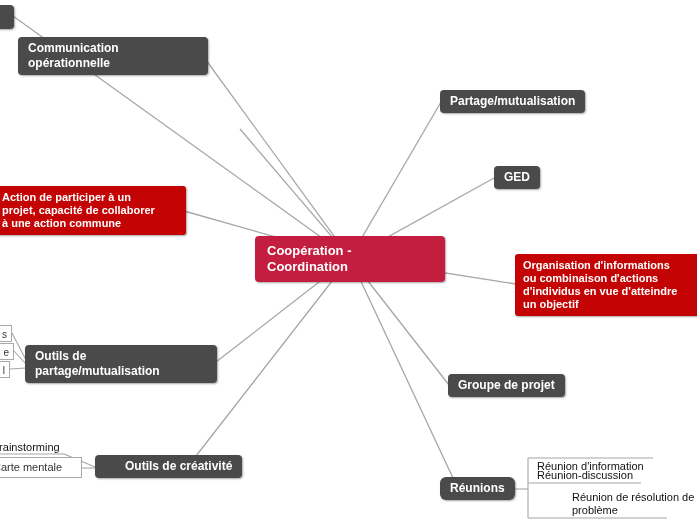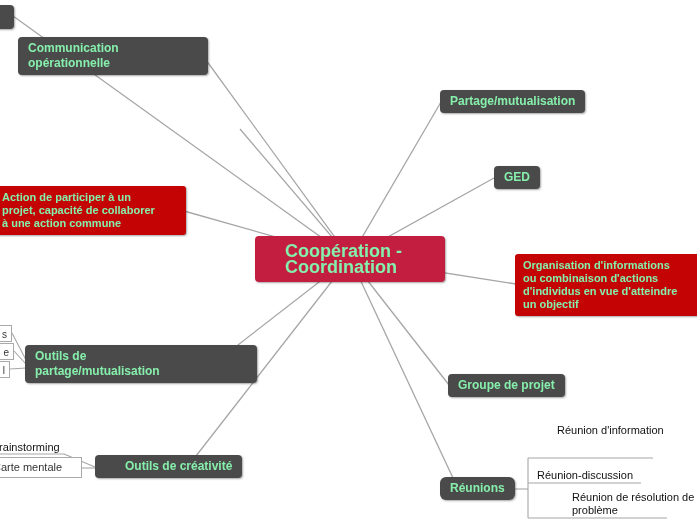--- a/index.html
+++ b/index.html
@@ -15,43 +15,43 @@
     background:#ffffff;
   }
   .connectors {
     position:absolute;
     left:0; top:0;
     width:697px; height:520px;
   }
   .node {
     position:absolute;
     border-radius:4px;
-    color:#86efac;
+    color:#ffffff;
     font-weight:bold;
     white-space:pre-line;
     box-shadow:1px 1px 2px rgba(0,0,0,0.35);
   }
   .dark {
     background:#4a4a4a;
     font-size:12px;
     line-height:15px;
     padding:4px 10px;
   }
   .red {
     background:#c40404;
     font-size:11px;
     line-height:13px;
     padding:5px 8px;
     border-radius:3px;
   }
   .center-node {
     background:#c31e40;
-    font-size:18px;
+    font-size:13px;
     line-height:16px;
-    padding:7px 30px;
+    padding:7px 12px;
   }
   .leafbox {
     position:absolute;
     background:#ffffff;
     border:1px solid #a9a9a9;
     color:#333333;
     font-size:11px;
     line-height:13px;
     padding:3px 6px;
     white-space:nowrap;
@@ -111,21 +111,21 @@
   <div class="node dark" style="left:-30px; top:5px; width:44px; height:24px;"></div>
 
   <div class="node dark" style="left:18px; top:37px; width:190px;">Communication
 opérationnelle</div>
 
 
   <div class="node dark" style="left:440px; top:90px;">Partage/mutualisation</div>
 
   <div class="node dark" style="left:494px; top:166px;">GED</div>
 
-  <div class="node dark" style="left:25px; top:345px; width:232px;">Outils de
+  <div class="node dark" style="left:25px; top:345px; width:192px;">Outils de
 partage/mutualisation</div>
 
   <div class="node dark" style="left:95px; top:455px;padding-left:30px;">Outils de créativité</div>
 
   <div class="node dark" style="left:448px; top:374px;text-align:right;">Groupe de projet</div>
 
   <div class="node dark" style="left:440px; top:477px;border-radius:6px;">Réunions</div>
 
   <div class="node red" style="left:-6px; top:186px; width:192px;">Action de participer à un
 projet, capacité de collaborer
@@ -140,20 +140,20 @@
 Coordination</div>
 
   <div class="leafbox cut" style="left:-116px; top:325px; width:128px;">s</div>
   <div class="leafbox cut" style="left:-116px; top:343px; width:130px;">e</div>
   <div class="leafbox cut" style="left:-116px; top:361px; width:126px;">l</div>
 
   <div class="leaftext" style="left:-7px; top:441px;">brainstorming</div>
 
   <div class="leafbox" style="left:-14px; top:457px; width:96px;">Carte mentale</div>
 
-  <div class="leaftext" style="left:537px; top:424px;margin-left:20px;">Réunion d'information</div>
+  <div class="leaftext" style="left:537px; top:460px;">Réunion d'information</div>
 
   <div class="leaftext" style="left:537px; top:469px;">Réunion-discussion</div>
 
   <div class="leaftext" style="left:537px; top:491px;margin-left:35px;">Réunion de résolution de
 problème</div>
 
 </div>
 
 </body></html>

